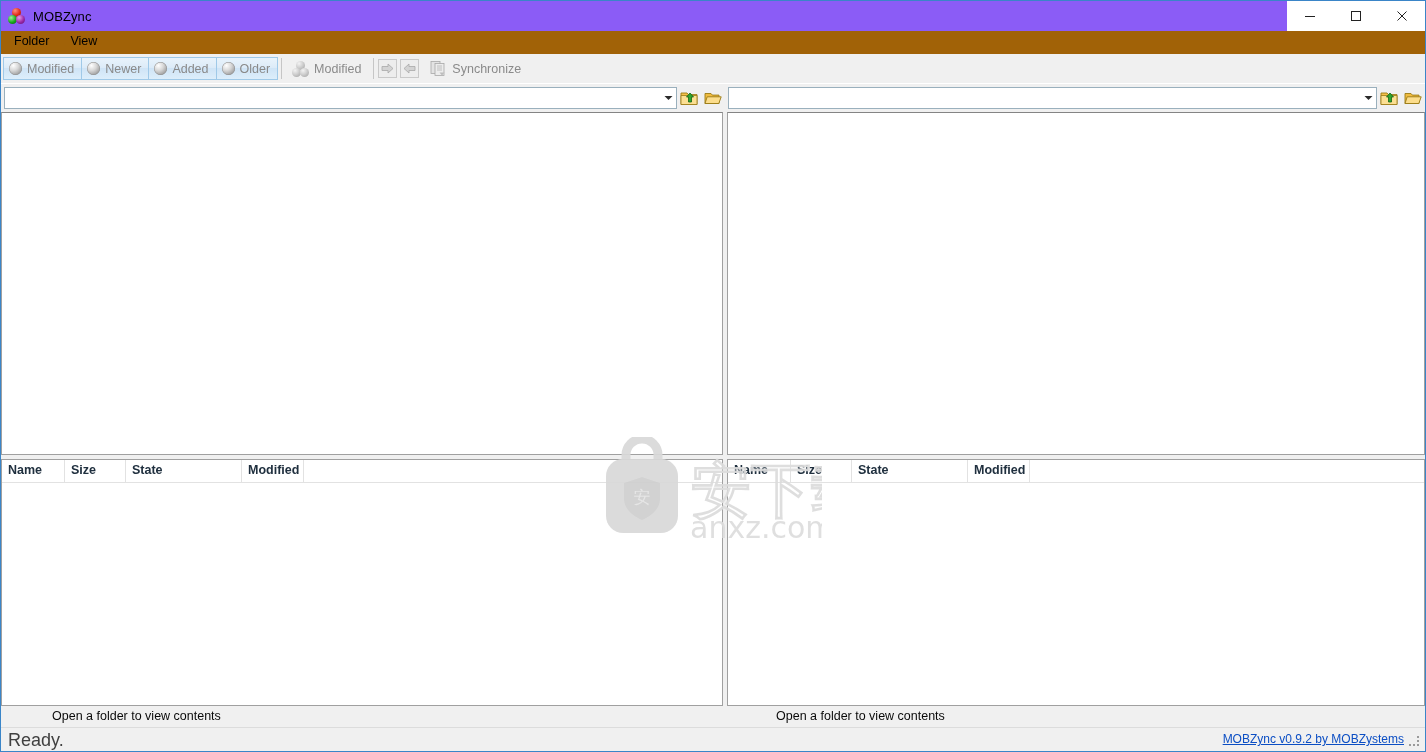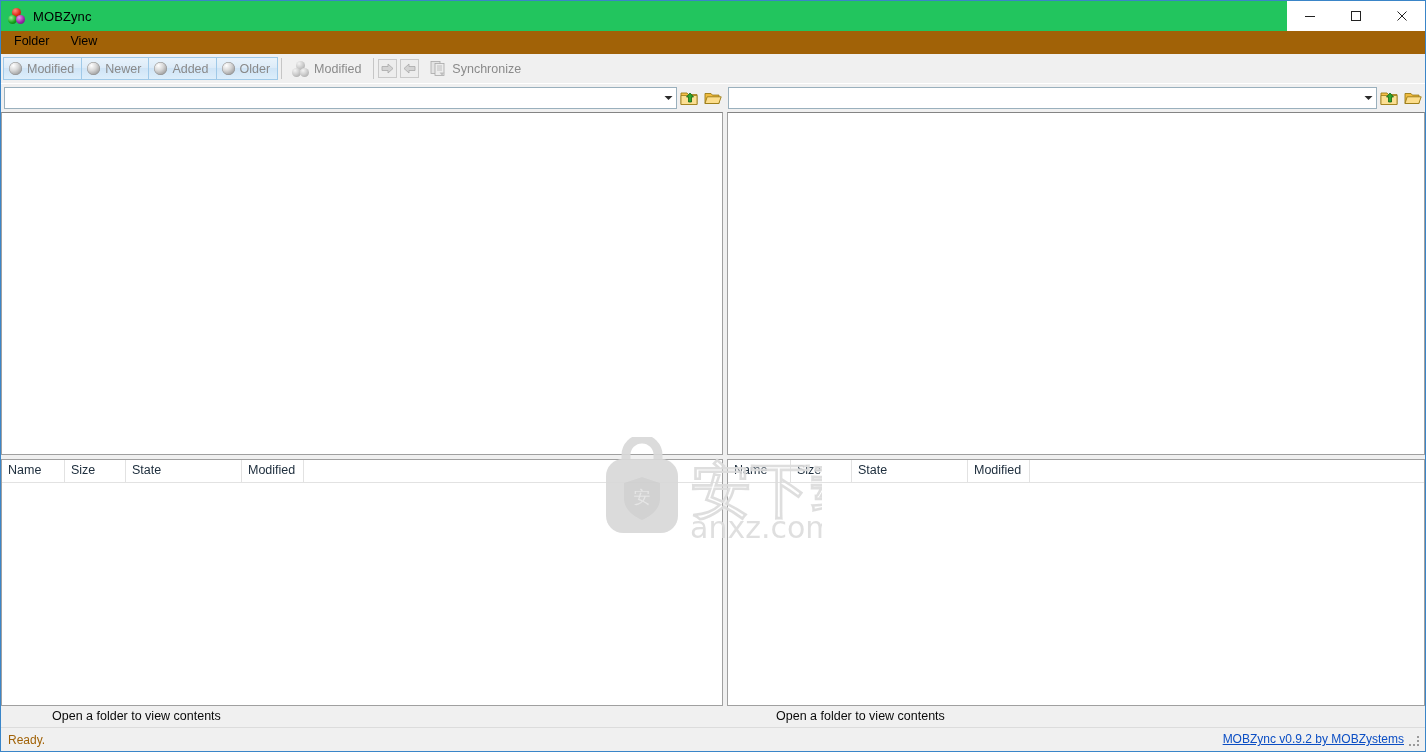--- a/index.html
+++ b/index.html
@@ -23,21 +23,21 @@
     border: 1px solid #3a85c8;
     background: #f0f0f0;
     display: flex;
     flex-direction: column;
   }
 
   
   .titlebar {
     height: 30px;
     flex: 0 0 30px;
-    background: #22c55e;
+    background: #8b5cf6;
     display: flex;
     align-items: center;
     position: relative;
   }
   .app-icon {
     width: 18px;
     height: 18px;
     margin-left: 7px;
     margin-right: 7px;
     position: relative;
@@ -273,20 +273,21 @@
   .pane-tree.left { width: 722px; flex: 0 0 722px; margin-left: 0; }
   .splitter-v { width: 4px; flex: 0 0 4px; background: #f0f0f0; }
   .pane-tree.right { flex: 1 1 auto; }
 
   .splitter-h { height: 4px; flex: 0 0 4px; background: #f0f0f0; }
 
   .lists {
     flex: 1 1 auto;
     display: flex;
     min-height: 0;
+    font-weight: bold;
   }
   .pane-list {
     box-sizing: border-box;
     border: 1px solid #a0a0a0;
     background: #ffffff;
     display: flex;
     flex-direction: column;
     overflow: hidden;
   }
   .pane-list.left { width: 722px; flex: 0 0 722px; }
@@ -349,22 +350,22 @@
   .statusbar {
     height: 23px;
     flex: 0 0 23px;
     background: #f0f0f0;
     border-top: 1px solid #dcdcdc;
     display: flex;
     align-items: center;
     position: relative;
   }
   .status-ready {
-    font-size: 12px;
-    color: #a16207;
+    font-size: 18px;
+    color: #404040;
     padding-left: 7px;
     line-height: 22px;
   }
   .status-link {
     position: absolute;
     right: 21px;
     top: 3px;
     font-size: 12px;
     color: #0b4ec4;
     text-decoration: underline;

